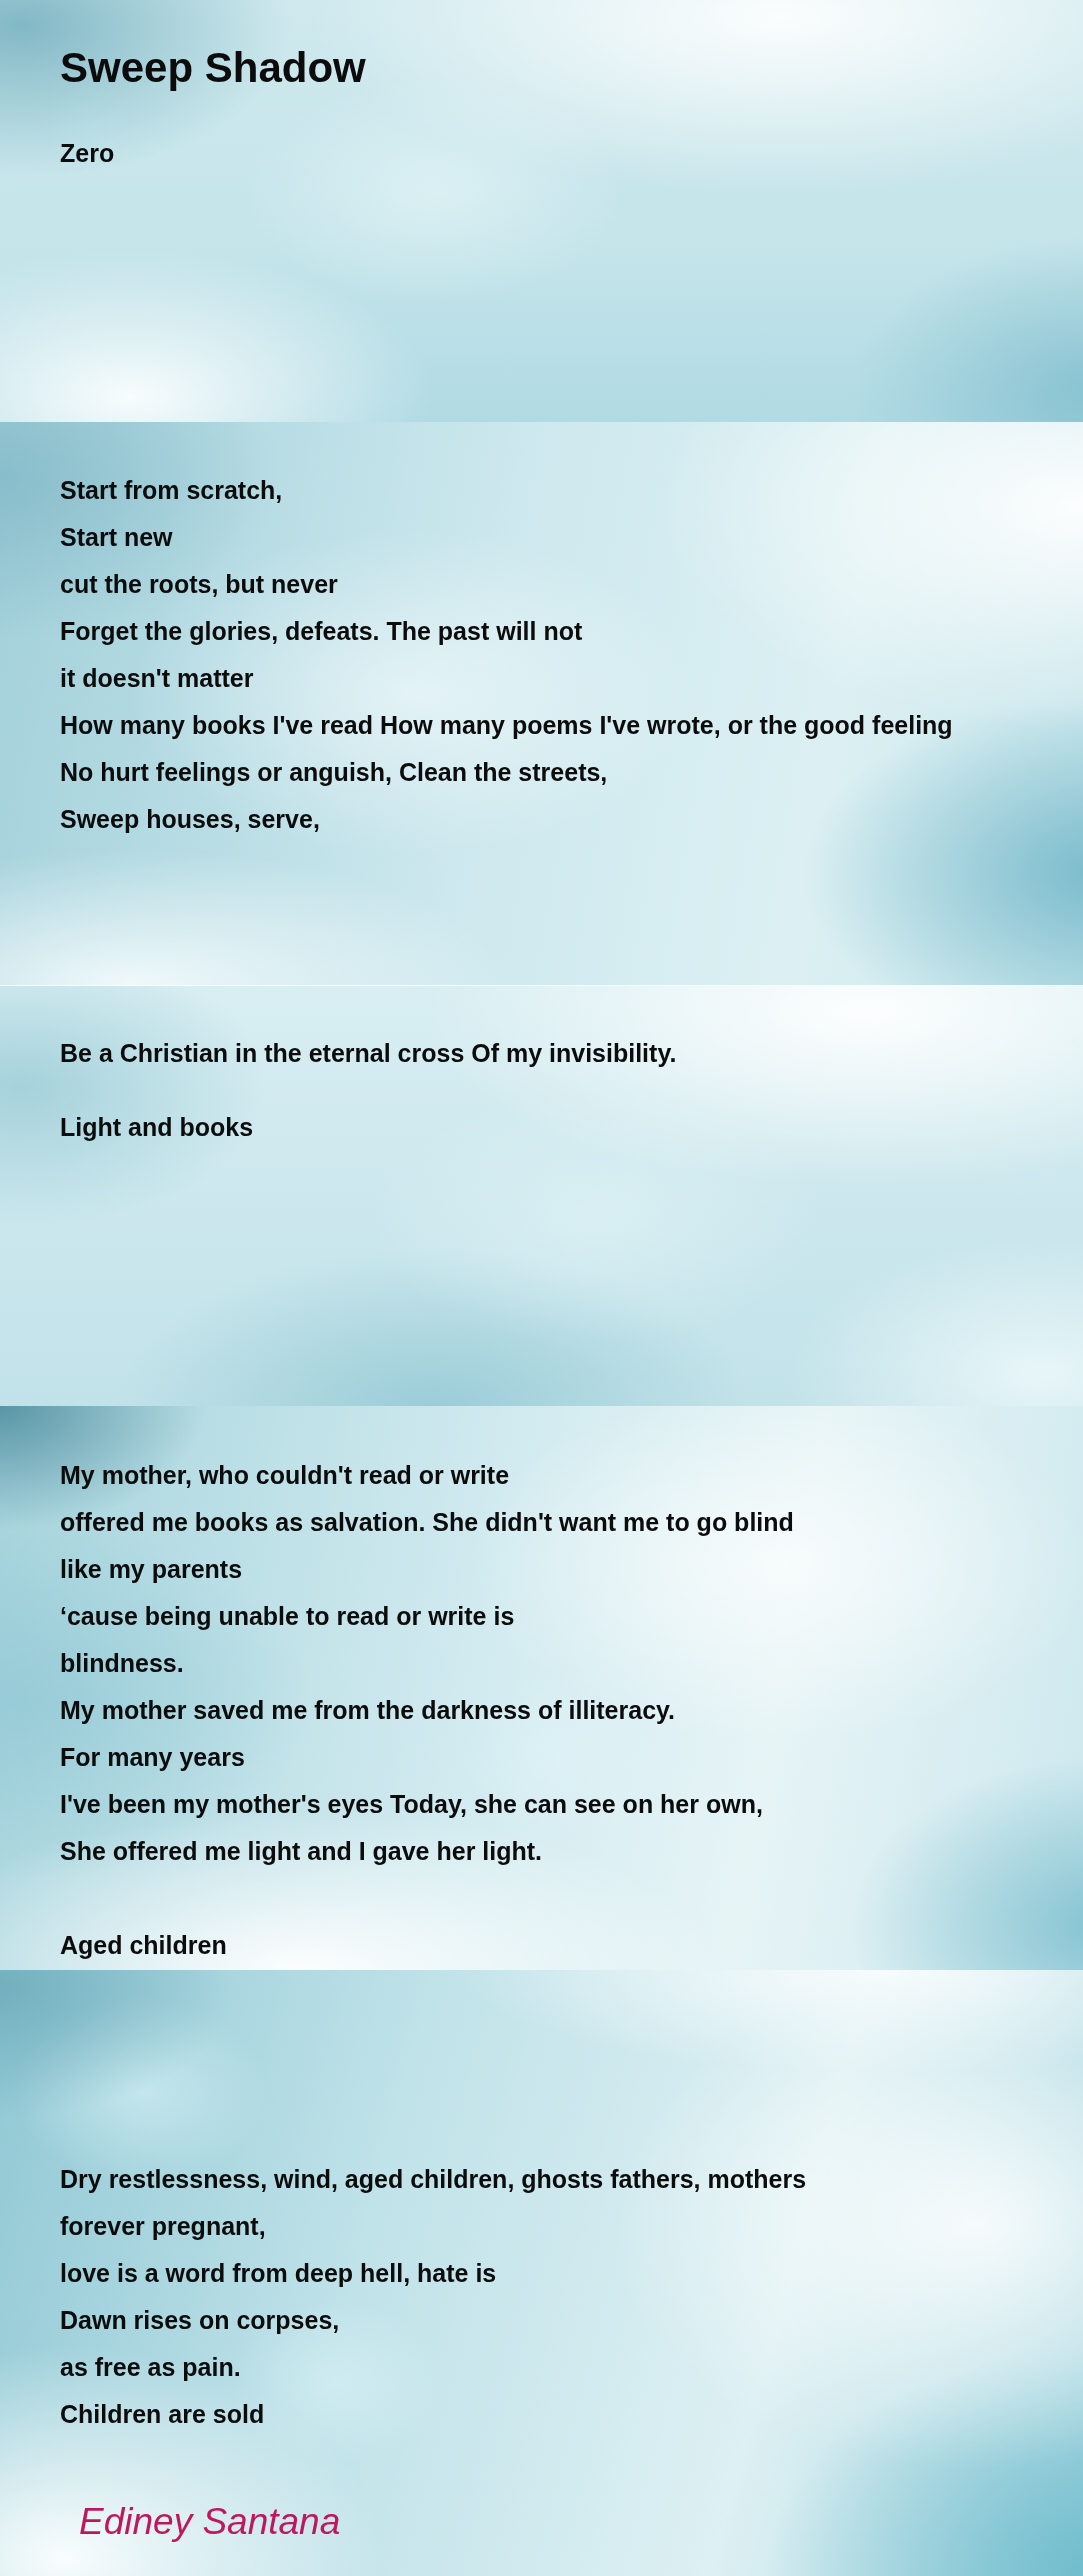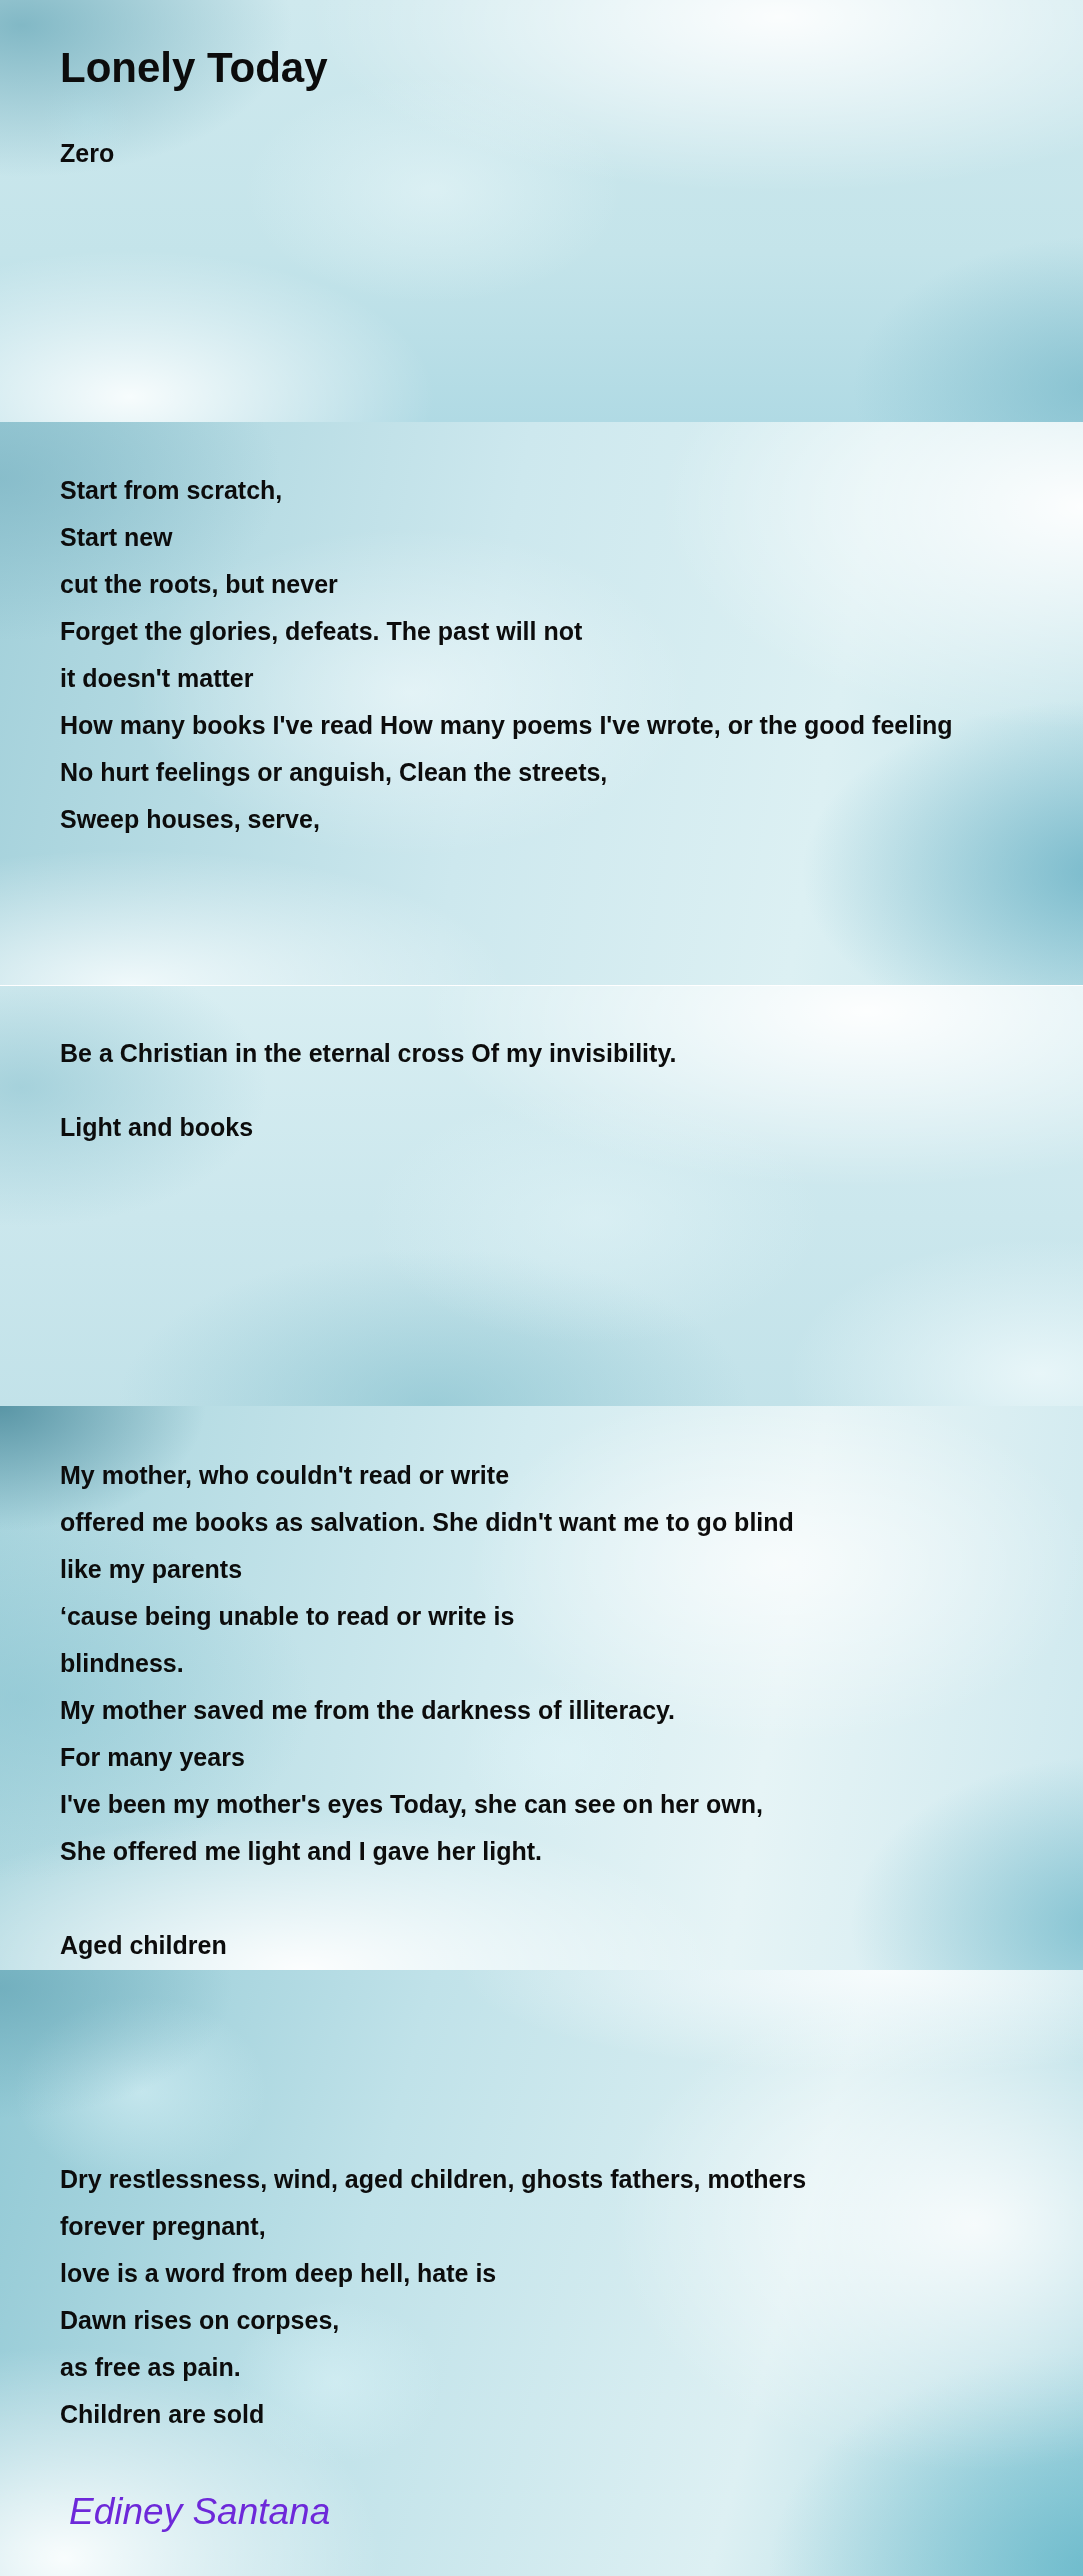--- a/index.html
+++ b/index.html
@@ -84,39 +84,39 @@
     font-size: 25px; font-weight: 700; line-height: 47px;
     white-space: nowrap; overflow: visible;
   }
   .stanza-zero    { top: 467px;  }
   .line-christian { top: 1030px; }
   .heading-light  { top: 1104px; }
   .stanza-light   { top: 1452px; }
   .heading-aged   { top: 1922px; }
   .stanza-aged    { top: 2156px; }
   .signature {
-    position: absolute; left: 61px; top: 2482px; margin: 8px;
+    position: absolute; left: 61px; top: 2482px; margin: 18px;
     font-size: 37px; font-weight: 400; font-style: italic; line-height: 1.2;
-    white-space: nowrap; color: #6d28d9;
+    white-space: nowrap; color: #be185d;
   }
 </style>
 </head>
 <body>
 
 <div class="page">
 
   <div class="bg-tile tile-1"></div>
   <div class="bg-tile tile-2"></div>
   <div class="bg-tile tile-3"></div>
   <div class="bg-tile tile-4"></div>
   <div class="bg-tile tile-5"></div>
 
   <div class="text-layer">
 
-    <h1 class="poem-title">Lonely Today</h1>
+    <h1 class="poem-title">Sweep Shadow</h1>
 
     <h2 class="stanza-heading-lg">Zero</h2>
 
     <section class="stanza stanza-zero">
       <div class="line">Start from scratch,</div>
       <div class="line">Start new</div>
       <div class="line">cut the roots, but never</div>
       <div class="line">Forget the glories, defeats. The past will not</div>
       <div class="line">it doesn't matter</div>
       <div class="line">How many books I've read How many poems I've wrote, or the good feeling</div>

